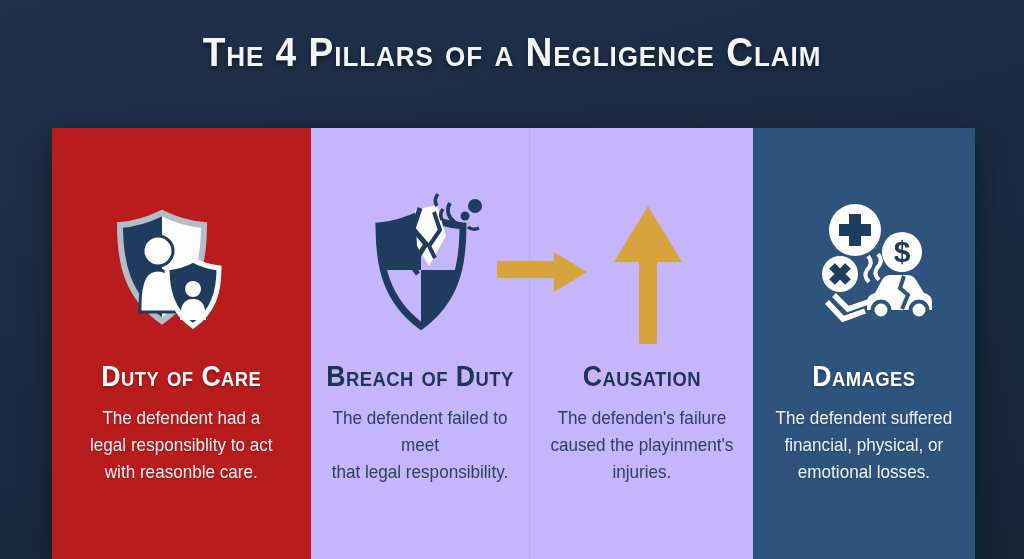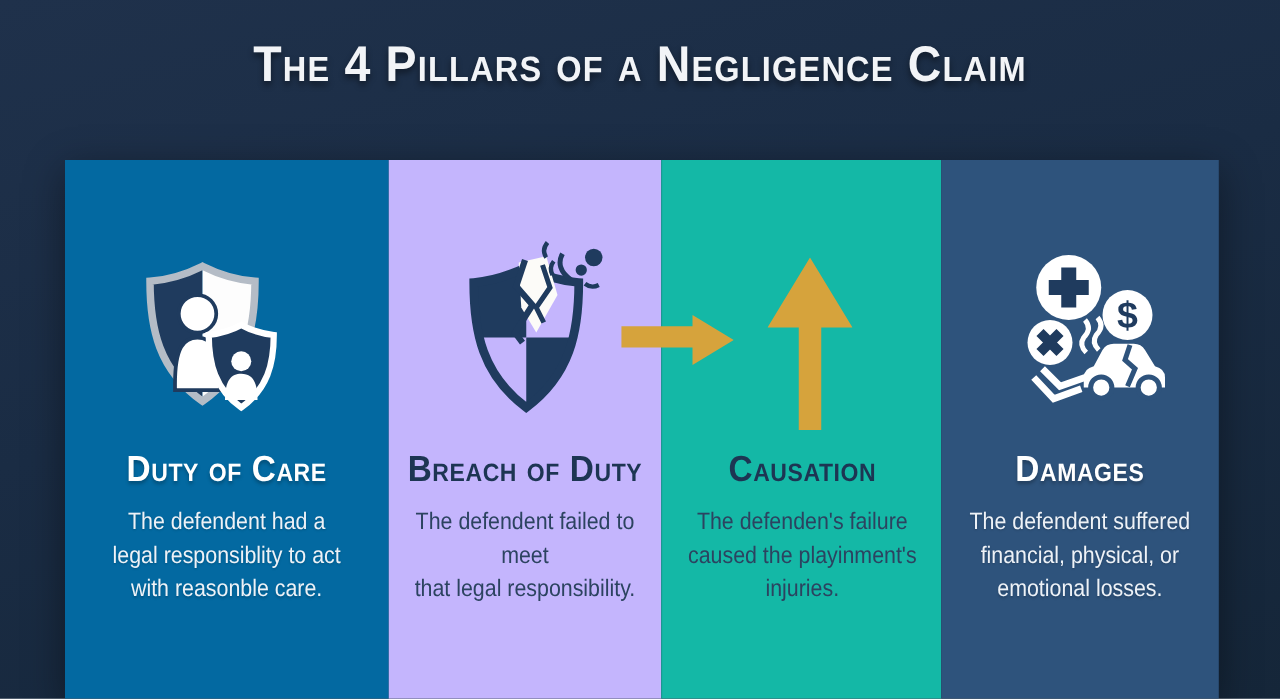--- a/index.html
+++ b/index.html
@@ -12,23 +12,23 @@
     position:absolute;top:30px;left:0;width:1024px;text-align:center;
     font-size:40px;font-weight:700;font-variant:small-caps;letter-spacing:1px;
     color:#f2f4f7;transform:scaleX(0.93);transform-origin:center;
     text-shadow:0 3px 5px rgba(0,0,0,0.45);margin:0;
   }
   .panels{
     position:absolute;left:52px;top:128px;width:923px;height:431px;
     display:flex;box-shadow:0 8px 30px rgba(0,0,0,0.4);
   }
   .col{position:relative;height:431px;}
-  .col-1{width:235px;background:#0369a1;padding-left:32px;}
+  .col-1{width:235px;background:#b91c1c;padding-left:32px;}
   .col-2{width:226px;background:#c4b5fd;}
-  .col-3{width:232px;background:#14b8a6;border-left:1px solid rgba(0,0,0,0.05);}
+  .col-3{width:232px;background:#c4b5fd;border-left:1px solid rgba(0,0,0,0.05);}
   .col-4{width:230px;background:#2e537c;}
   .col-heading{
     position:absolute;top:232px;left:0;right:0;margin:0;text-align:center;
     font-size:29px;font-weight:700;font-variant:small-caps;letter-spacing:0.5px;
     transform:scaleX(0.92);transform-origin:center;
   }
   .col-body{
     position:absolute;top:276px;left:0;right:0;text-align:center;
     font-size:19px;line-height:27px;font-weight:500;
     transform:scaleX(0.9);transform-origin:center;

